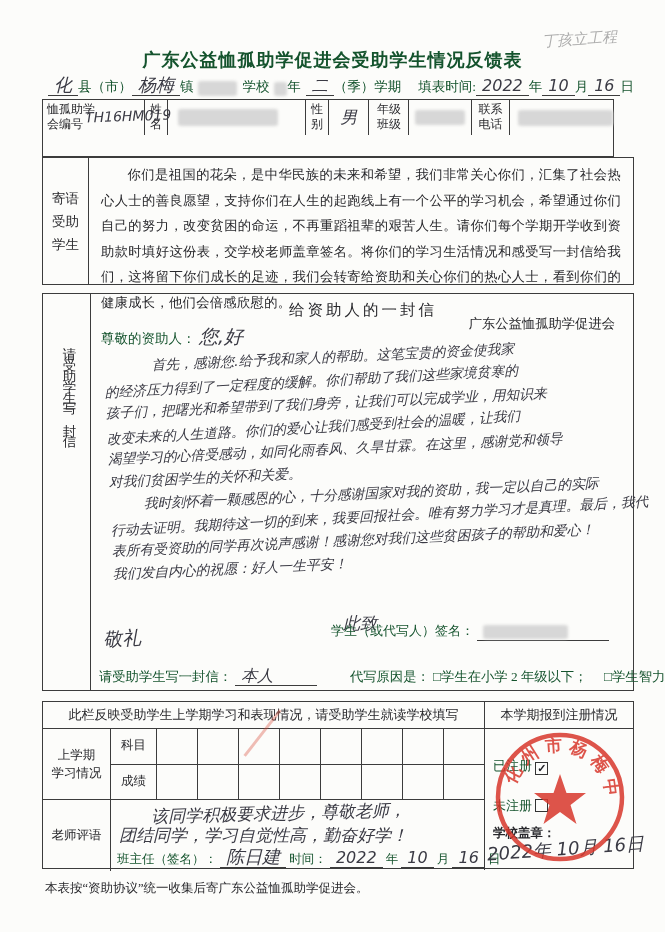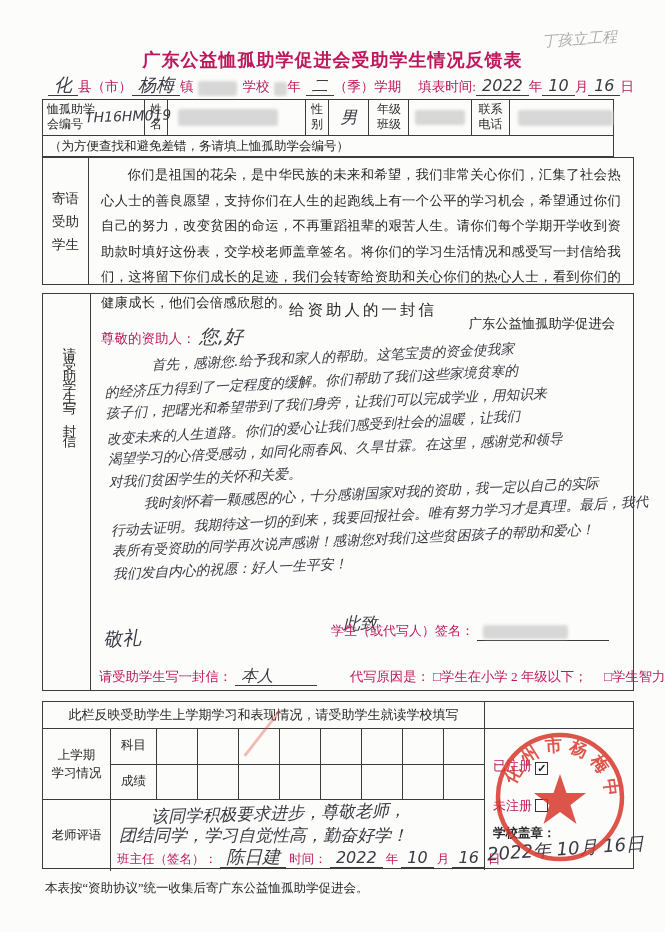--- a/index.html
+++ b/index.html
@@ -2,21 +2,21 @@
 <html><head>
 <meta charset="utf-8">
 <style>
   html,body{margin:0;padding:0;}
   .page{
     position:relative;width:665px;height:932px;background:#fcfcfa;
     font-family:"Liberation Serif","DejaVu Serif",serif;color:#28282c;overflow:hidden;
   }
   .abs{position:absolute;}
   
-  .pt{color:#be185d;}
+  .pt{color:#14532d;}
   
   .hw{font-family:"DejaVu Sans","Liberation Sans",sans-serif;color:#3a3a44;font-style:italic;}
   .hw-big{font-size:17px;}
   .ul{border-bottom:1px solid #3c3c3c;padding:0 6px 1px 6px;display:inline-block;line-height:1;}
   
   .blur{background:#d7d7d7;border-radius:3px;filter:blur(1.6px);display:inline-block;vertical-align:middle;}
   
   .box{border:1.4px solid #3c3c3c;box-sizing:border-box;}
   .cell{border-right:1px solid #3c3c3c;box-sizing:border-box;}
   .row-line{border-top:1px solid #3c3c3c;}
@@ -99,21 +99,20 @@
         <span class="blur" style="width:50px;height:15px;"></span>
       </div>
       <div class="cell lbl2" style="width:42px;padding-top:2px;">
         <div>联系</div>
         <div>电话</div>
       </div>
       <div style="flex:1;display:flex;align-items:center;padding-left:8px;">
         <span class="blur" style="width:95px;height:16px;"></span>
       </div>
     </div>
-    <div class="row-line small" style="height:21px;line-height:20px;padding-left:6px;">（为方便查找和避免差错，务请填上恤孤助学会编号）</div>
   </div>
 
   <div class="abs box" style="top:157px;left:42px;width:592px;height:128px;display:flex;">
     <div class="cell" style="width:46px;display:flex;flex-direction:column;justify-content:center;align-items:center;font-size:13.5px;line-height:23px;">
       <div>寄语</div>
       <div>受助</div>
       <div>学生</div>
     </div>
     <div style="flex:1;padding:4px 12px 2px 12px;">
       <div class="msg-body">你们是祖国的花朵，是中华民族的未来和希望，我们非常关心你们，汇集了社会热心人士的善良愿望，支持你们在人生的起跑线上有一个公平的学习机会，希望通过你们自己的努力，改变贫困的命运，不再重蹈祖辈的艰苦人生。请你们每个学期开学收到资助款时填好这份表，交学校老师盖章签名。将你们的学习生活情况和感受写一封信给我们，这将留下你们成长的足迹，我们会转寄给资助和关心你们的热心人士，看到你们的健康成长，他们会倍感欣慰的。</div>
@@ -161,20 +160,21 @@
       <span class="pt">□学生在小学 2 年级以下；</span>
       <span style="display:inline-block;width:10px;"></span>
       <span class="pt">□学生智力残疾</span>
     </div>
   </div>
 
   <div class="abs box" style="top:701px;left:42px;width:592px;height:168px;">
 
     <div style="display:flex;height:26px;">
       <div class="cell" style="width:442px;text-align:center;line-height:25px;font-size:13px;">此栏反映受助学生上学期学习和表现情况，请受助学生就读学校填写</div>
+      <div style="flex:1;text-align:center;line-height:25px;font-size:13px;">本学期报到注册情况</div>
     </div>
 
     <div style="display:flex;height:141px;border-top:1px solid #3c3c3c;">
 
       <div style="width:442px;border-right:1px solid #3c3c3c;box-sizing:border-box;">
         <div style="display:flex;height:70px;">
           <div class="cell lbl2" style="width:68px;display:flex;flex-direction:column;justify-content:center;font-size:12.5px;line-height:18px;">
             <div>上学期</div>
             <div>学习情况</div>
           </div>

